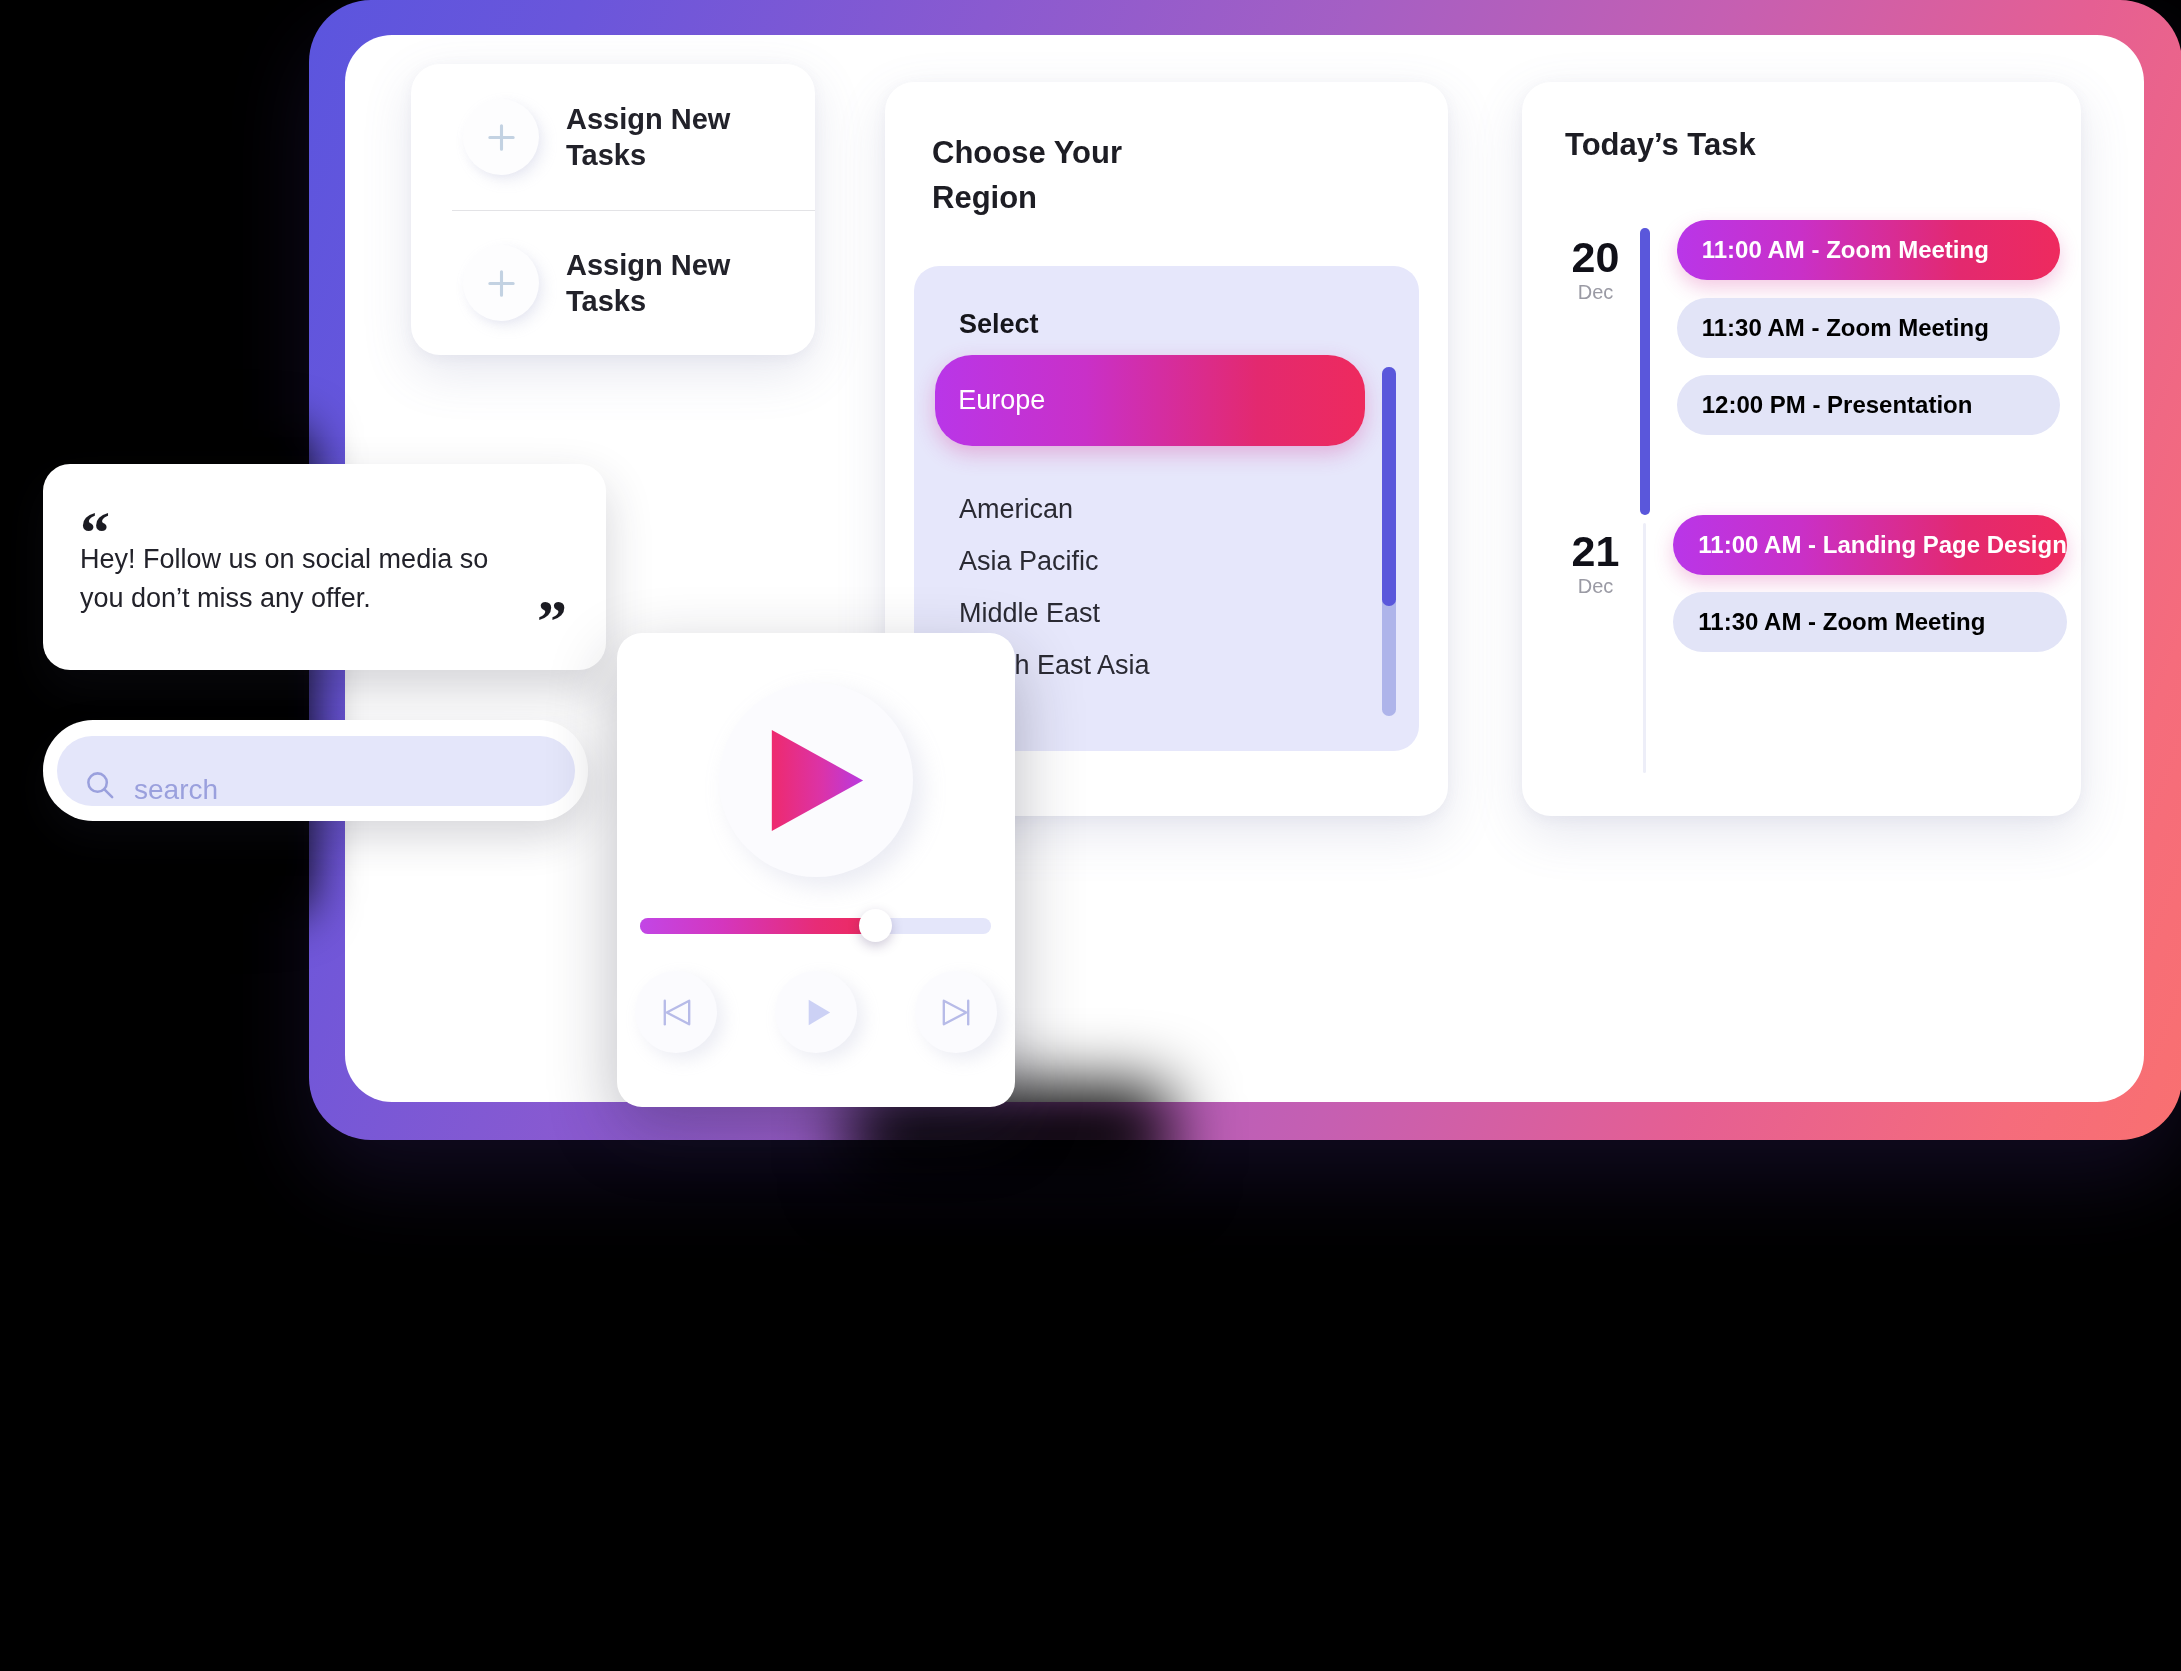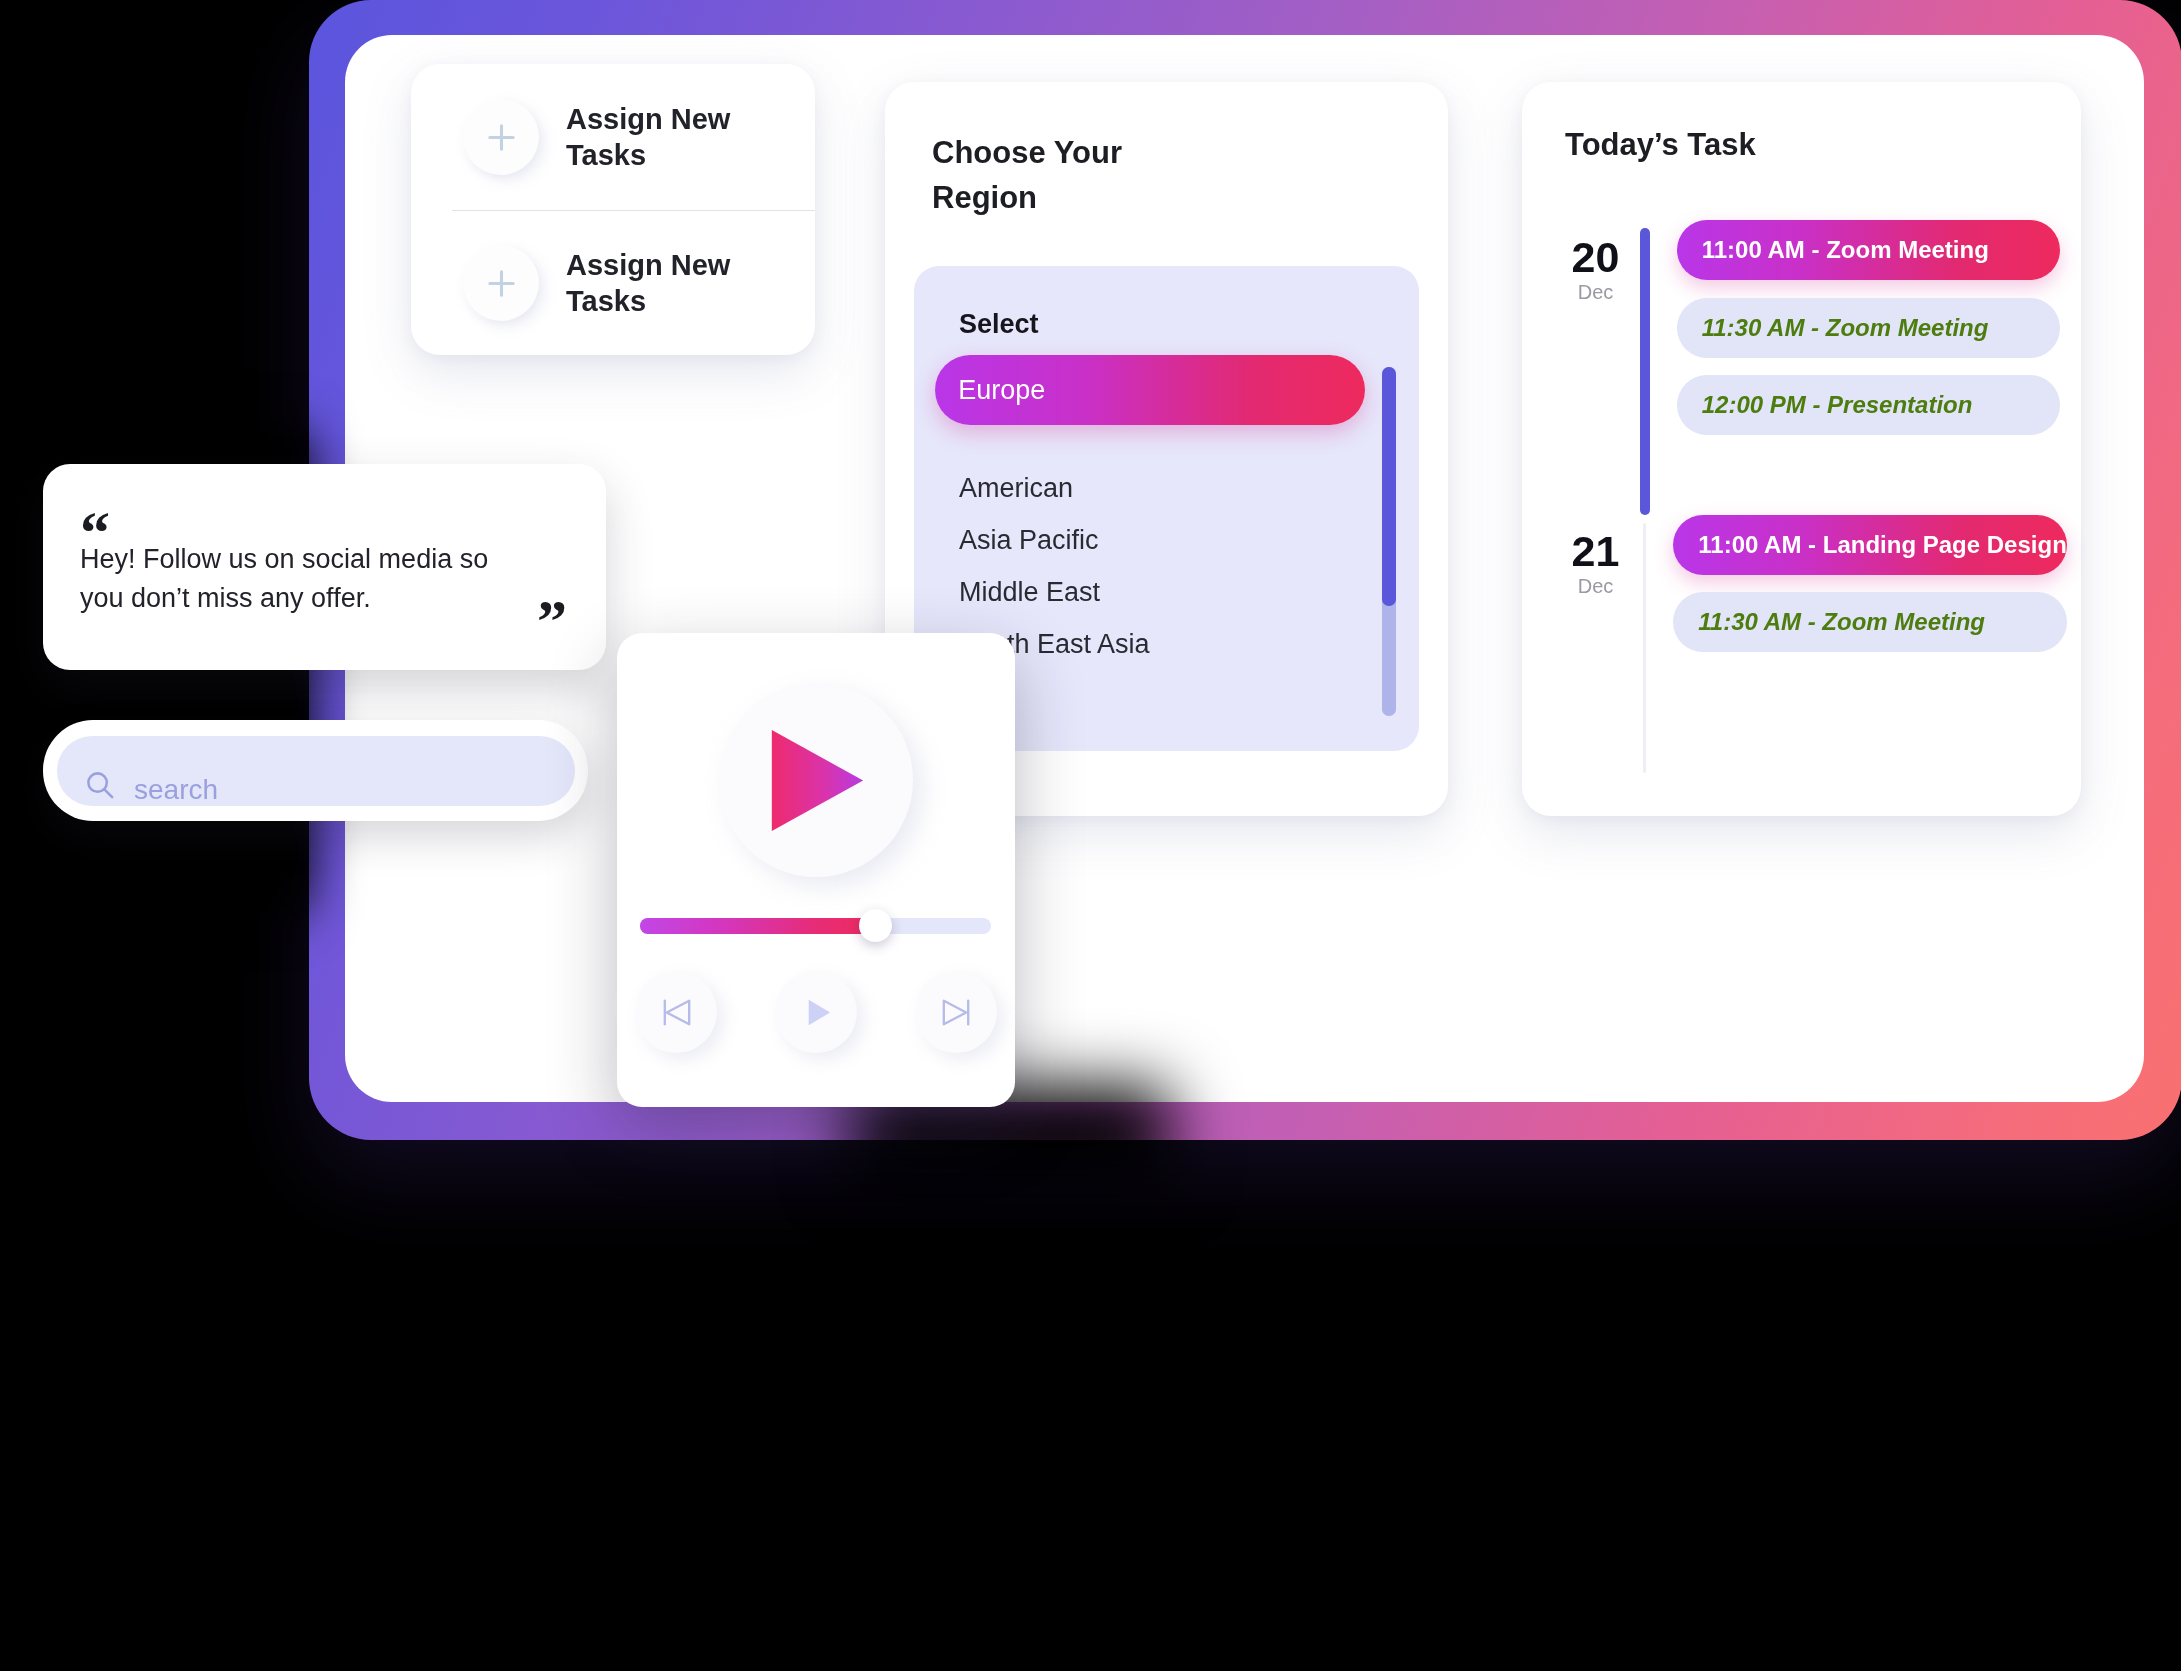--- a/index.html
+++ b/index.html
@@ -147,21 +147,21 @@
     display: flex;
     align-items: center;
     padding-left: 45px;
     font-size: 27px;
     color: #2a2a33;
     cursor: pointer;
   }
   .region-item.selected {
     margin: 0 54px 0 21.3px;
     padding-left: 23px;
-    height: 70px;
+    height: 91px;
     border-radius: 37px;
     color: #ffffff;
     background: linear-gradient(90deg, #B936E8 0%, #C930C8 35%, #E3296F 75%, #EE2A5E 100%);
     box-shadow: 0 7.8px 21.3px rgba(214, 45, 145, 0.30);
   }
   .region-gap { height: 37px; }
   #region-scrollbar {
     position: absolute;
     right: 23px;
     top: 101px;
@@ -247,23 +247,22 @@
     margin-bottom: 17.5px;
     cursor: pointer;
     white-space: nowrap;
   }
   .pill.active {
     color: #ffffff;
     background: linear-gradient(90deg, #B936E8 0%, #C930C8 32%, #E3296F 74%, #EE2A5E 100%);
     box-shadow: 0 7.8px 19.4px rgba(214, 45, 145, 0.26);
   }
   .pill.inactive {
-    color: #4d7c0f;
+    color: #000000;
     background: #e2e4f7;
-    font-style: italic;
   }
 
   
   #quote-card {
     left: 43px;
     top: 464px;
     width: 563px;
     height: 206px;
     border-radius: 27px;
     background: #ffffff;

